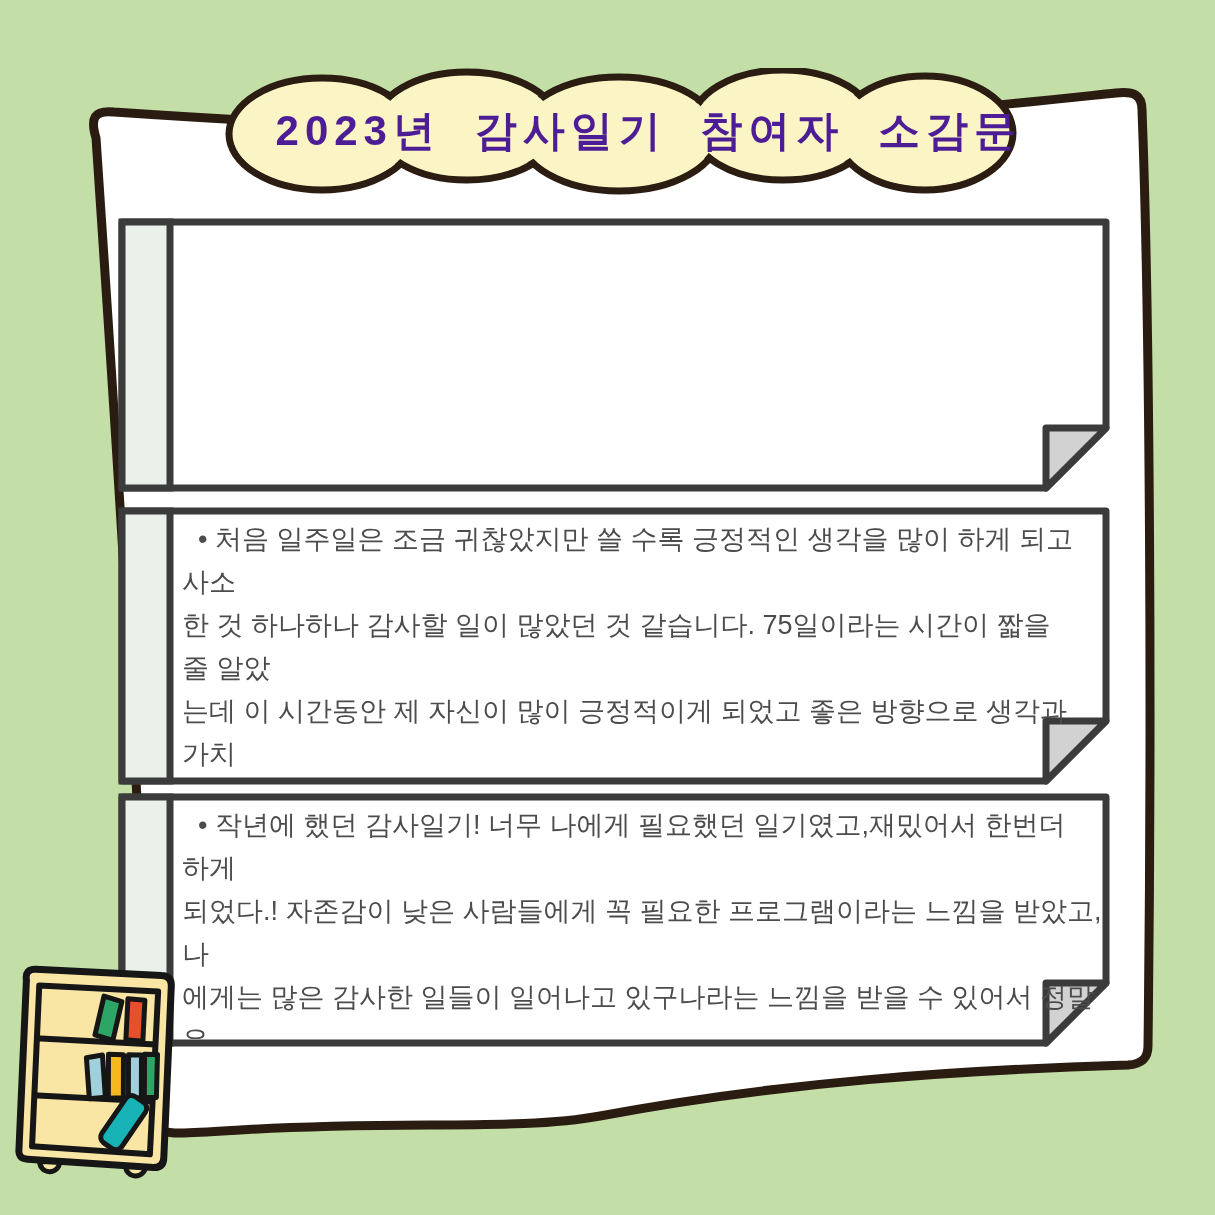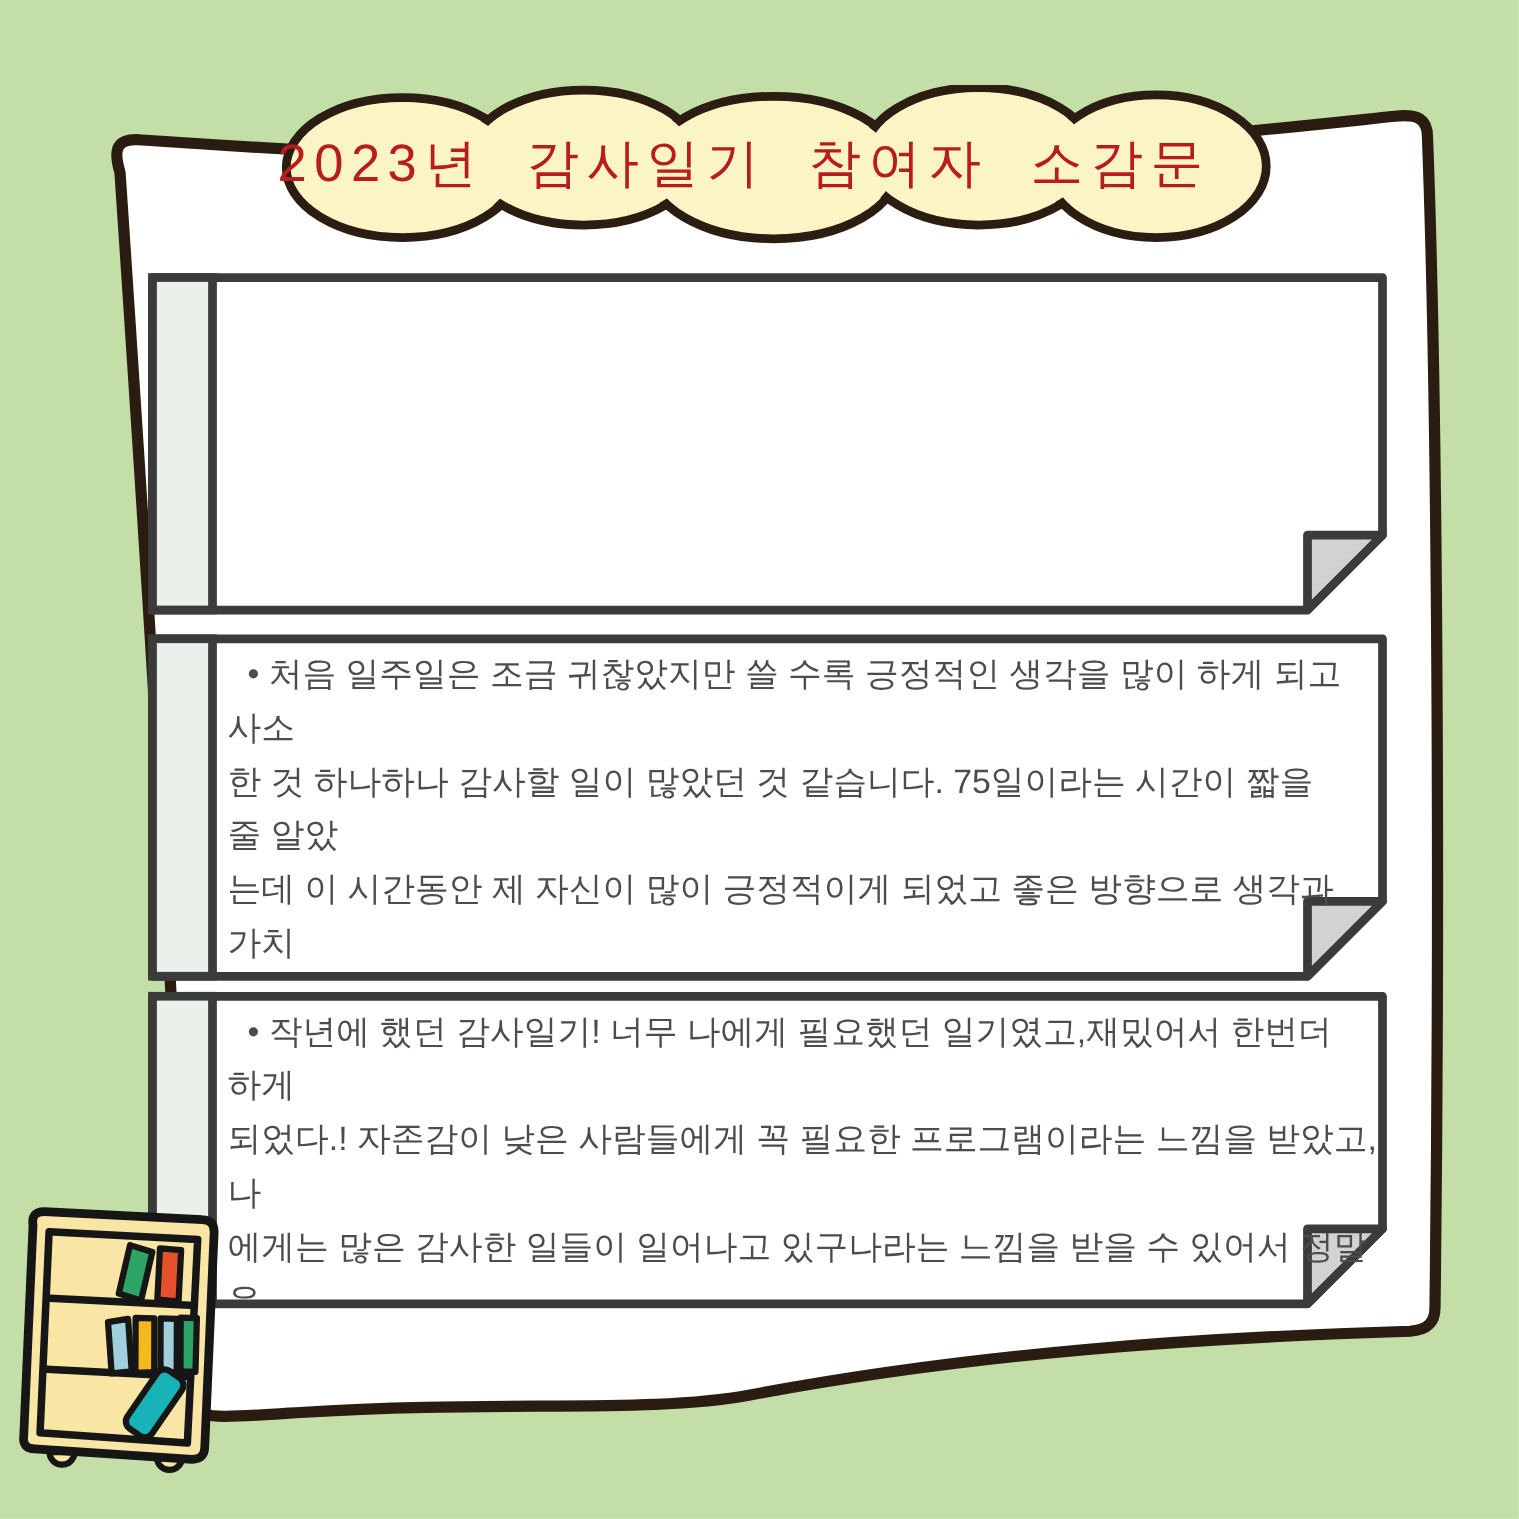--- a/index.html
+++ b/index.html
@@ -10,22 +10,22 @@
     overflow:hidden;
     font-family:"Liberation Sans","DejaVu Sans",sans-serif;
   }
   .layer{position:absolute;left:0;top:0;}
   
   .bubble{position:absolute;left:222px;top:68px;width:800px;height:130px;z-index:3;}
   .bubble svg{position:absolute;left:0;top:0;}
   .bubble .title{
     position:absolute;left:0;top:50%;width:100%;
     transform:translateY(-54%);
-    text-align:left;
-    font-size:42px;font-weight:400;color:#b91c1c;
+    text-align:right;
+    font-size:42px;font-weight:700;color:#4c1d95;
     letter-spacing:6px;word-spacing:16px;
     white-space:nowrap;
   }
   
   .card{position:absolute;left:118px;width:992px;z-index:2;}
   .card-1{top:218px;height:274px;}
   .card-2{top:507px;height:278px;}
   .card-3{top:793px;height:254px;padding-left:20px;}
   .card svg{position:absolute;left:0;top:0;}
   .card-text{

